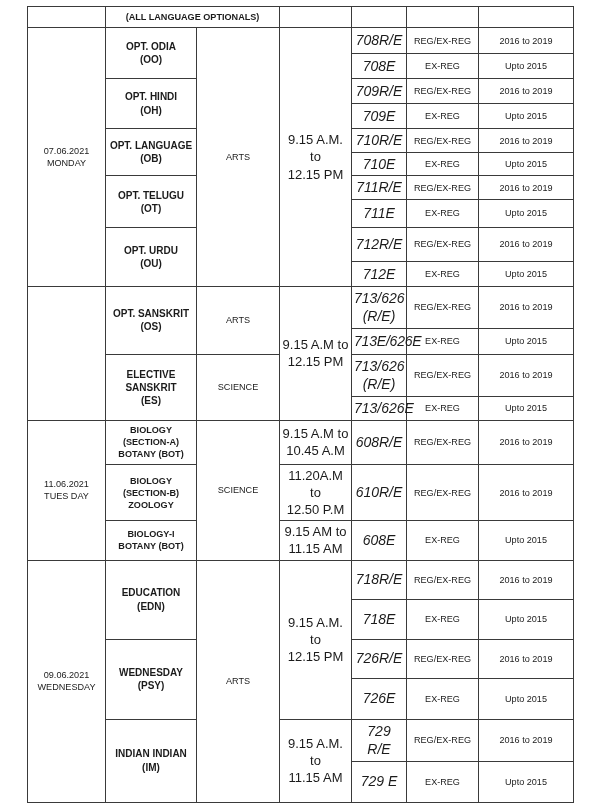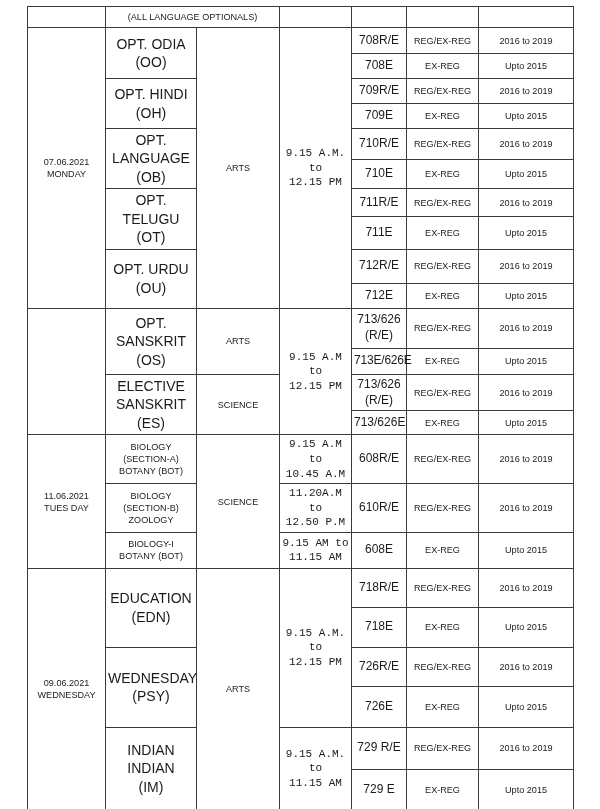--- a/index.html
+++ b/index.html
@@ -45,33 +45,33 @@
 
   
   col.c-date    { width: 78px; }
   col.c-subject { width: 91px; }
   col.c-stream  { width: 83px; }
   col.c-time    { width: 72px; }
   col.c-code    { width: 55px; }
   col.c-cat     { width: 72px; }
   col.c-year    { width: 95px; }
 
-  .bold     { font-weight: normal; }
+  .bold     { font-weight: bold; }
   .tleft    { text-align: left; padding-left: 6px; }
   .small    { font-size: 7.6px; letter-spacing: -0.2px; }
 
   
   .daytop > td { border-top: 1.6px solid #222; }
 
   .celltext { display: block; }
 
-  .timecell { font-size: 11px; font-family: Liberation Mono, monospace; }
-  .codecell { font-size: 12px; }
-
-  .subj-2line { font-size: 14px; }
+  .timecell { font-size: 13px; }
+  .codecell { font-size: 14px; font-style: italic; }
+
+  .subj-2line { font-size: 10px; }
 </style>
 </head>
 <body>
 
 <div id="sheet">
 
   <table class="exam">
     <colgroup>
       <col class="c-date">
       <col class="c-subject">

